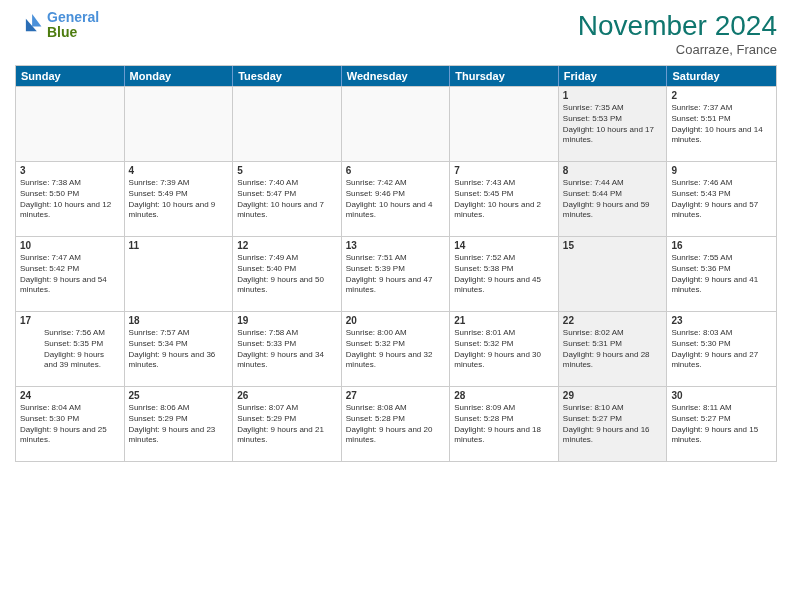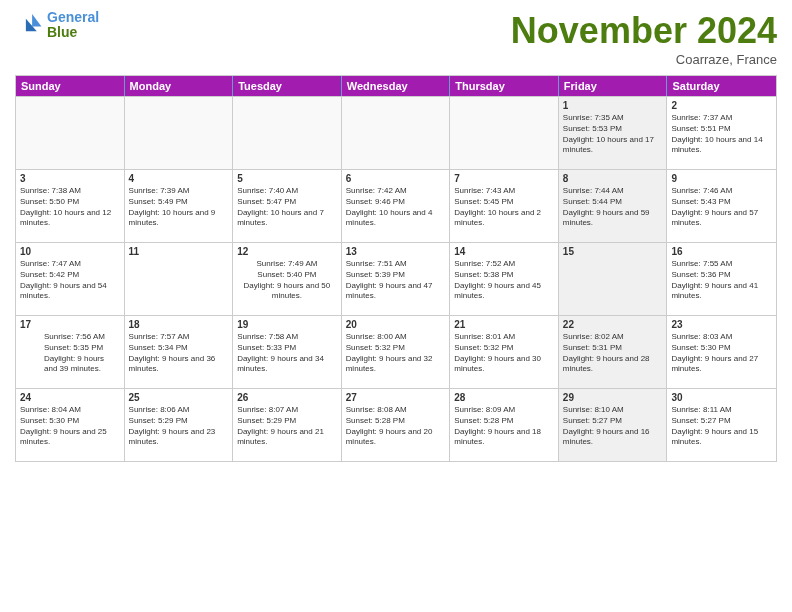--- a/index.html
+++ b/index.html
@@ -38,38 +38,38 @@
       color: #4a90d9;
     }
     .logo-icon {
       width: 28px;
       height: 28px;
     }
     .title-block {
       text-align: right;
     }
     .month-title {
-      font-size: 36px;
-      font-weight: bold;
-      color: #4d7c0f;
+      font-size: 28px;
+      font-weight: normal;
+      color: #0f766e;
     }
     .location {
       font-size: 13px;
       color: #555;
     }
     .calendar {
       flex: 1;
       display: flex;
       flex-direction: column;
       border: 1px solid #ccc;
     }
     .cal-header {
       display: grid;
       grid-template-columns: repeat(7, 1fr);
-      background: #a21caf;
+      background: #0369a1;
     }
     .cal-header-cell {
       color: #fff;
       font-size: 11px;
       font-weight: bold;
       padding: 4px 5px;
       border-right: 1px solid #6a9bd0;
     }
     .cal-header-cell:last-child { border-right: none; }
     .cal-body {
@@ -207,21 +207,21 @@
             <span class="day-num">10</span>
             <div class="cell-text" style="white-space: pre-line;">Sunrise: 7:47 AM
 Sunset: 5:42 PM
 Daylight: 9 hours and 54 minutes.</div>
           </div>
           <div class="cal-cell">
             <span class="day-num">11</span>
           </div>
           <div class="cal-cell">
             <span class="day-num">12</span>
-            <div class="cell-text" style="white-space: pre-line; text-align: center;">Sunrise: 7:49 AM
+            <div class="cell-text" style="white-space: pre-line;">Sunrise: 7:49 AM
 Sunset: 5:40 PM
 Daylight: 9 hours and 50 minutes.</div>
           </div>
           <div class="cal-cell">
             <span class="day-num">13</span>
             <div class="cell-text" style="white-space: pre-line;">Sunrise: 7:51 AM
 Sunset: 5:39 PM
 Daylight: 9 hours and 47 minutes.</div>
           </div>
           <div class="cal-cell">

